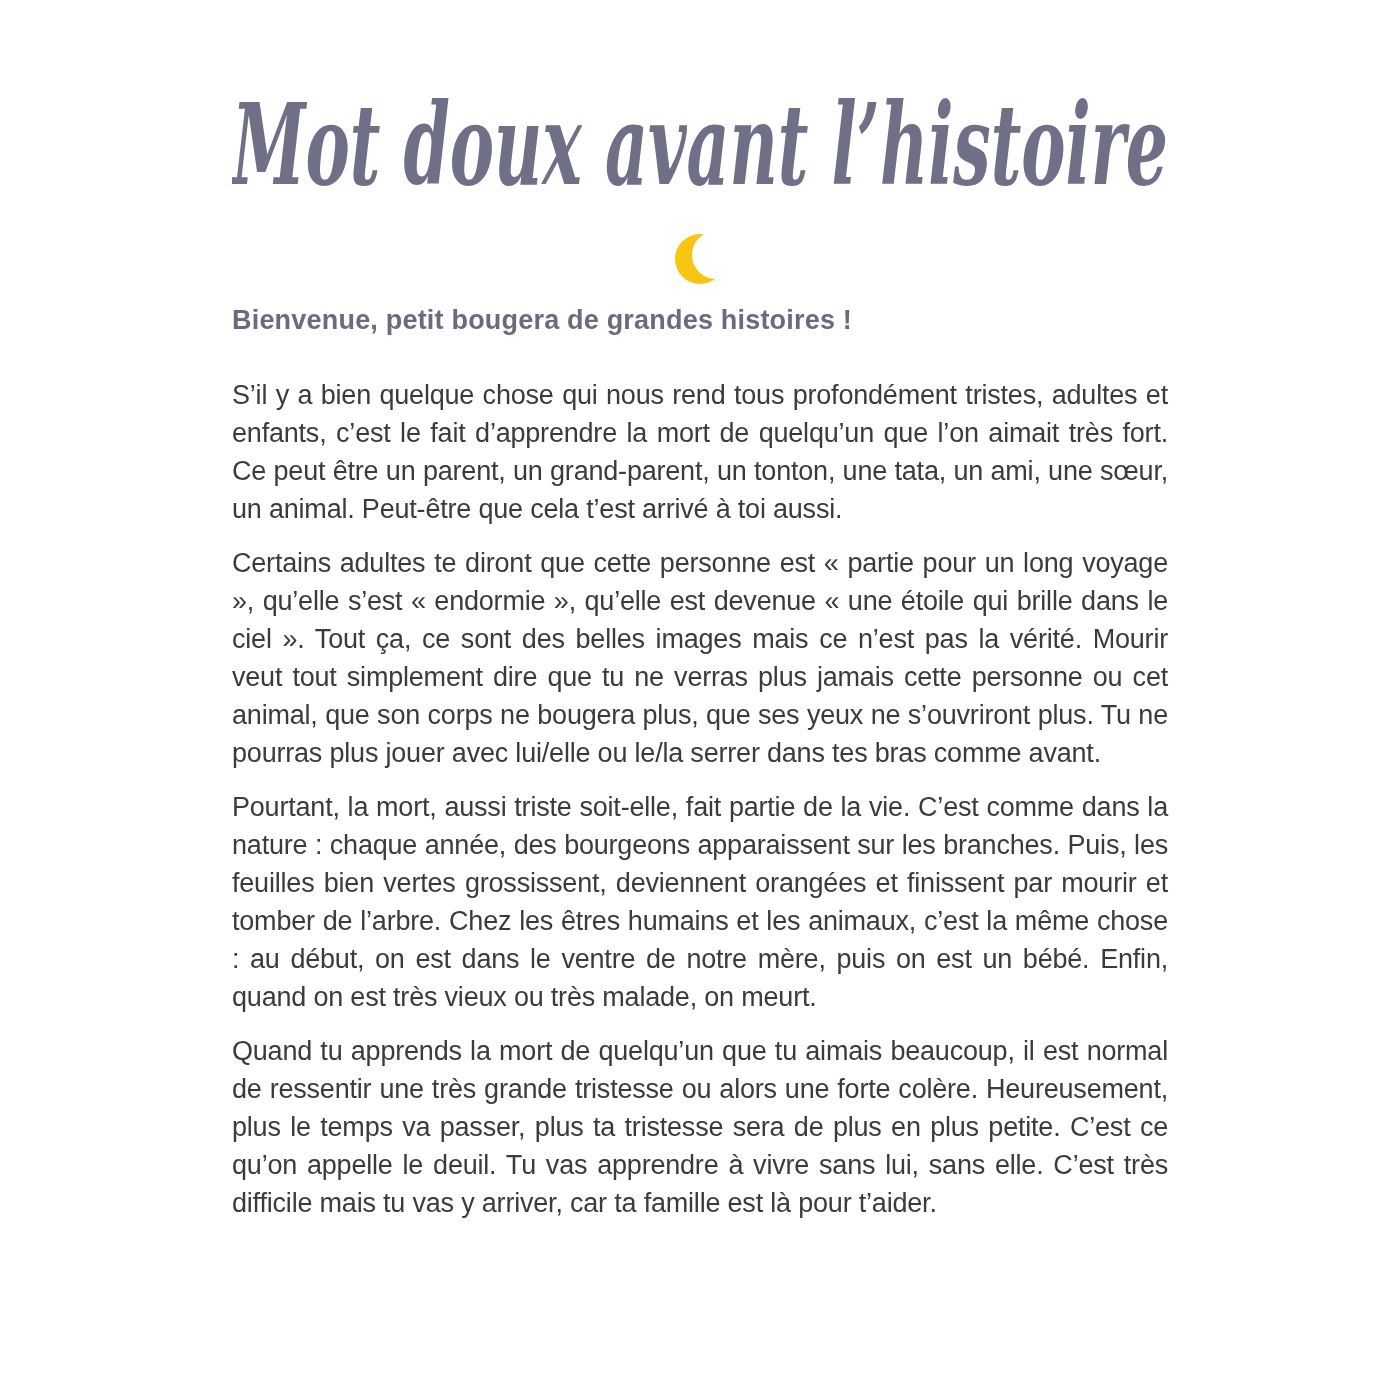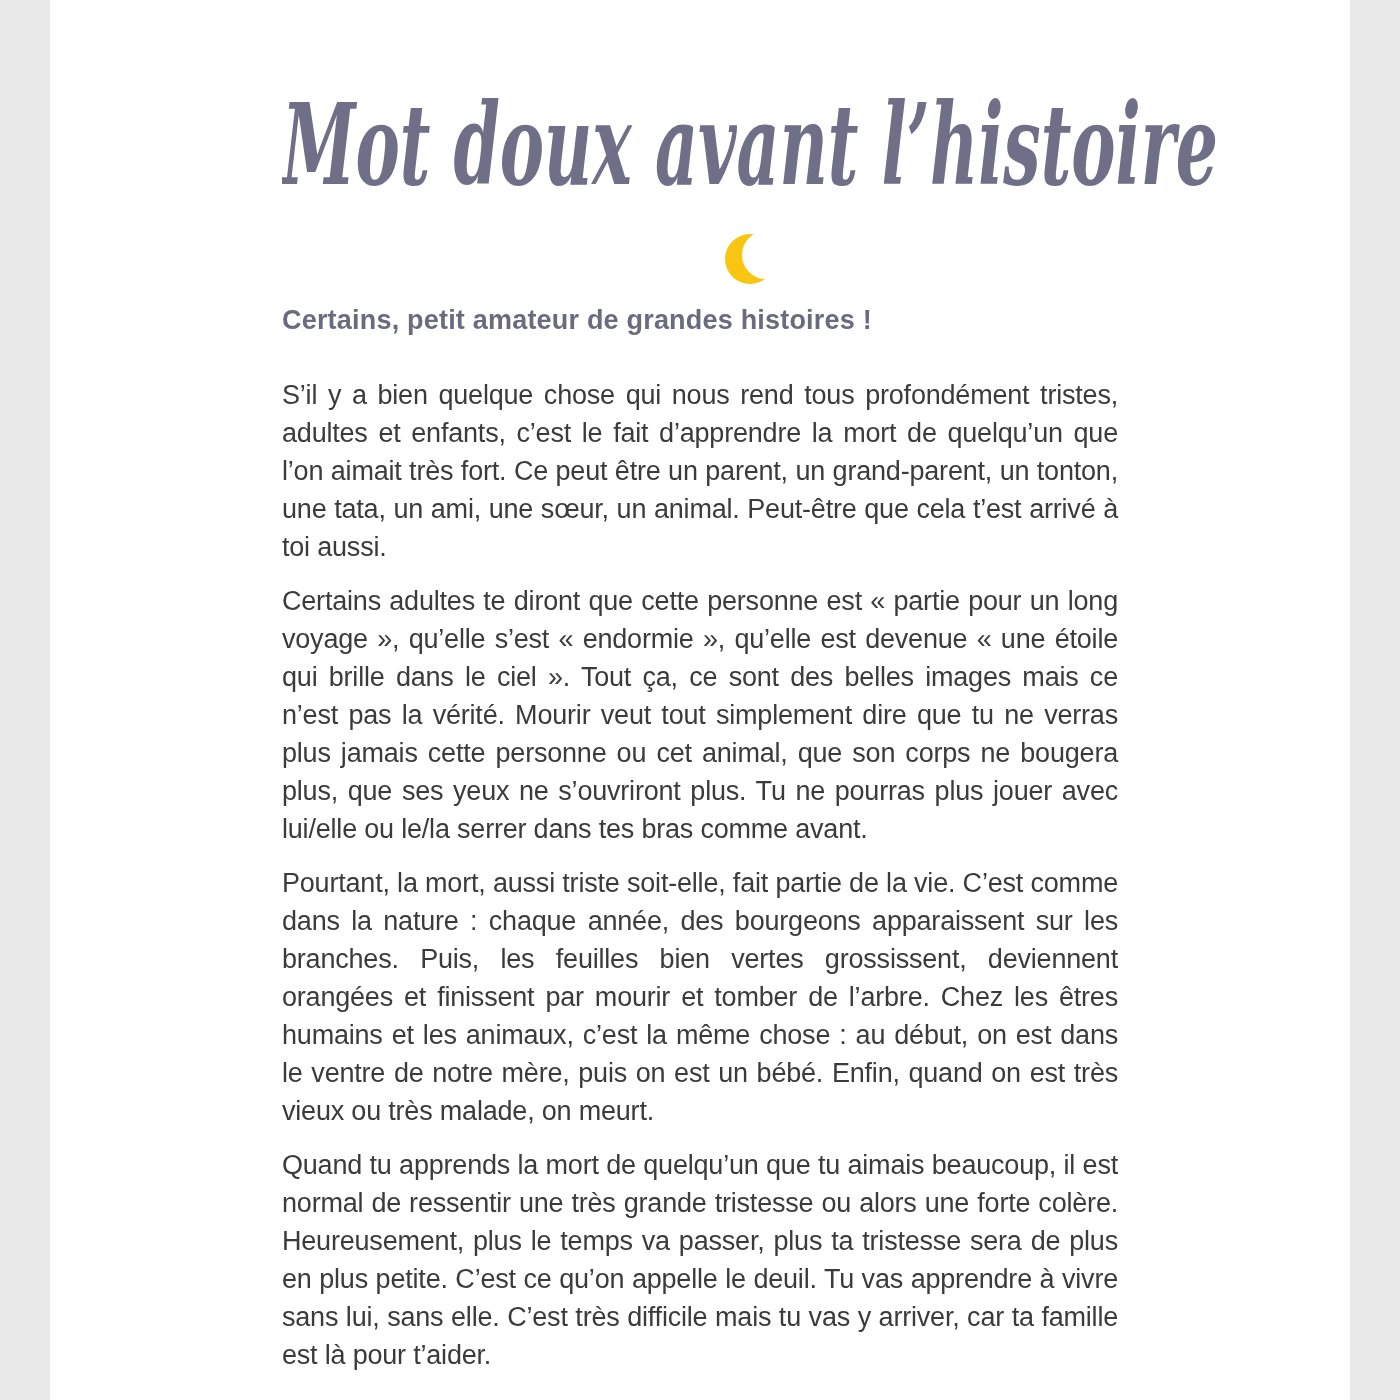--- a/index.html
+++ b/index.html
@@ -10,21 +10,21 @@
     --background: #ffffff;
   }
   * { box-sizing: border-box; }
   html, body { margin: 0; padding: 0; }
   body {
     background: #e9e9e9;
     font-family: "Liberation Sans", sans-serif;
   }
   .page {
     position: relative;
-    width: 1300px;
+    width: 1400px;
     height: 1400px;
     margin: 0 auto;
     background: var(--background);
     padding: 66px 232px 0 232px;
     overflow: hidden;
   }
   .title-wrap {
     width: 936px;
     margin: 0 auto;
   }
@@ -78,21 +78,21 @@
 
     <div class="moon-wrap">
       <svg width="50" height="58" viewBox="0 0 50 58">
         <circle cx="25" cy="29" r="25" fill="var(--moon-color)"></circle>
         <circle cx="41" cy="25" r="24" fill="var(--background)"></circle>
       </svg>
     </div>
   </header>
 
   <section>
-    <h2 class="welcome-heading">Certains, petit amateur de grandes histoires !</h2>
+    <h2 class="welcome-heading">Bienvenue, petit bougera de grandes histoires !</h2>
 
     <div class="body-copy">
       <p>S’il y a bien quelque chose qui nous rend tous profondément tristes, adultes et enfants, c’est le fait d’apprendre la mort de quelqu’un que l’on aimait très fort. Ce peut être un parent, un grand-parent, un tonton, une tata, un ami, une sœur, un animal. Peut-être que cela t’est arrivé à toi aussi.</p>
       <p>Certains adultes te diront que cette personne est « partie pour un long voyage », qu’elle s’est « endormie », qu’elle est devenue « une étoile qui brille dans le ciel ». Tout ça, ce sont des belles images mais ce n’est pas la vérité. Mourir veut tout simplement dire que tu ne verras plus jamais cette personne ou cet animal, que son corps ne bougera plus, que ses yeux ne s’ouvriront plus. Tu ne pourras plus jouer avec lui/elle ou le/la serrer dans tes bras comme avant.</p>
       <p>Pourtant, la mort, aussi triste soit-elle, fait partie de la vie. C’est comme dans la nature : chaque année, des bourgeons apparaissent sur les branches. Puis, les feuilles bien vertes grossissent, deviennent orangées et finissent par mourir et tomber de l’arbre. Chez les êtres humains et les animaux, c’est la même chose : au début, on est dans le ventre de notre mère, puis on est un bébé. Enfin, quand on est très vieux ou très malade, on meurt.</p>
       <p>Quand tu apprends la mort de quelqu’un que tu aimais beaucoup, il est normal de ressentir une très grande tristesse ou alors une forte colère. Heureusement, plus le temps va passer, plus ta tristesse sera de plus en plus petite. C’est ce qu’on appelle le deuil. Tu vas apprendre à vivre sans lui, sans elle. C’est très difficile mais tu vas y arriver, car ta famille est là pour t’aider.</p>
     </div>
   </section>
 
 </main>

